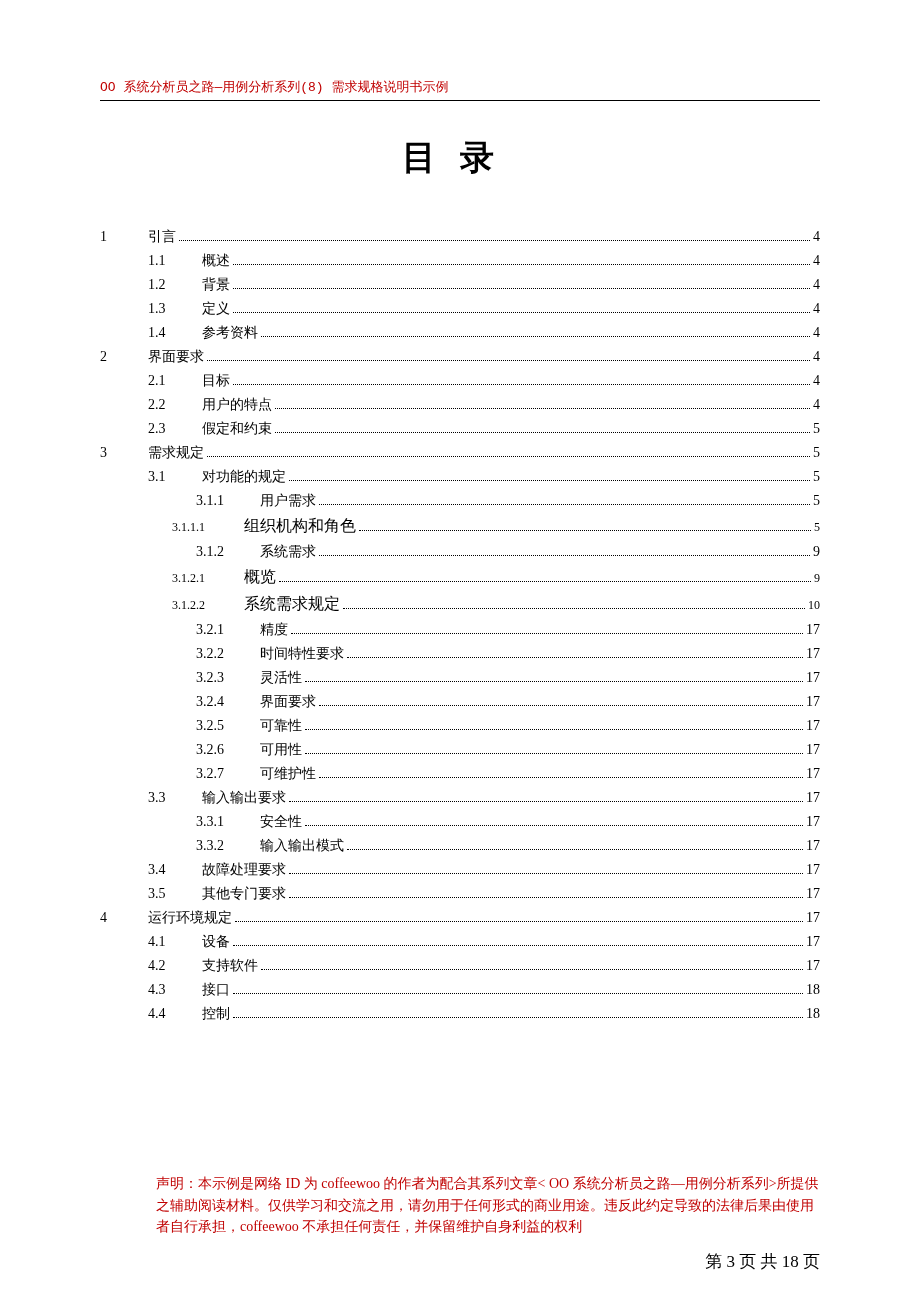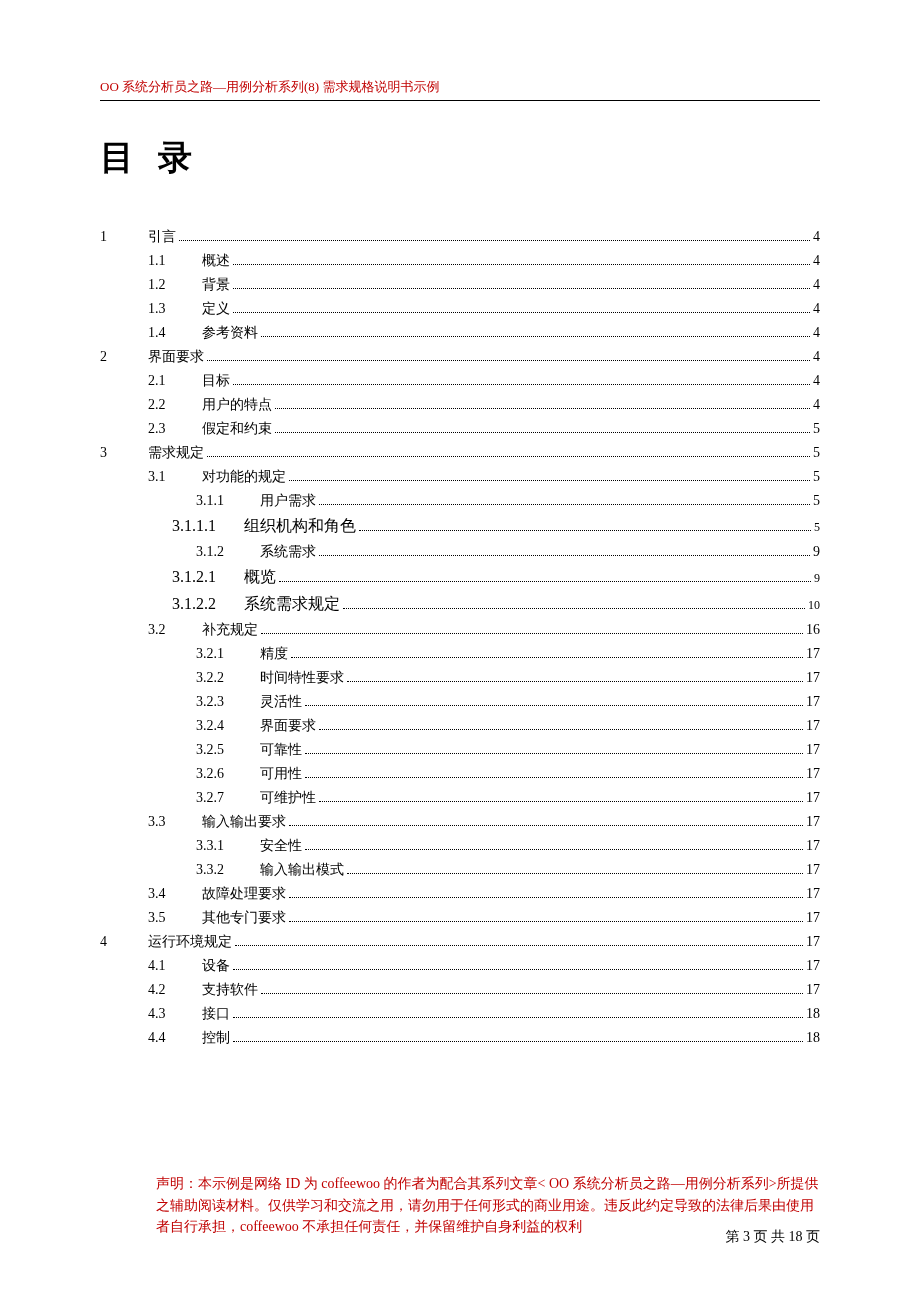--- a/index.html
+++ b/index.html
@@ -1,36 +1,36 @@
 <!DOCTYPE html>
 <html><head>
 <meta charset="utf-8">
 <style>
 html,body{margin:0;padding:0;background:#fff;font-family:"SimSun","宋体",serif;color:#000}
 .page{width:920px;height:1302px;position:relative;box-sizing:border-box;padding:78px 100px 0 100px}
-.hdr{color:#c00000;font-family:Liberation Serif, serif;font-size:13px;border-bottom:1.5px solid #000;padding-bottom:4px;margin-bottom:34px}
-.title{text-align:left;font-family:"SimHei","黑体",sans-serif;font-size:34px;font-weight:700;letter-spacing:24px;margin-bottom:44px}
+.hdr{color:#c00000;font-family:Liberation Mono, monospace;font-size:13px;border-bottom:1.5px solid #000;padding-bottom:4px;margin-bottom:34px}
+.title{text-align:center;font-family:"SimHei","黑体",sans-serif;font-size:34px;font-weight:700;letter-spacing:24px;margin-bottom:44px}
 .toc{font-size:14px}
 .row{display:flex;align-items:baseline;white-space:nowrap;margin:0;padding:3px 0}
 .l1{padding-left:0}
 .l2{padding-left:48px}
 .l3{padding-left:96px}
 .l4{padding-left:72px}
 .num{display:inline-block}
 .l1 .num{width:48px}
 .l2 .num{width:54px}
 .l3 .num{width:64px}
-.l4 .num{width:72px;font-size:16px}
+.l4 .num{width:72px;font-size:12px}
 .txt{}
 .l4 .txt{font-size:16px}
 .dots{flex:1;border-bottom:1.6px dotted #000;margin:0 3px 3px 3px;min-width:10px}
 .pg{font-size:14px}
 .l4 .pg{font-size:12px}
 .disclaimer{position:absolute;left:156px;right:100px;bottom:64px;color:#c00000;font-size:14px;line-height:1.55}
-.footer{position:absolute;right:100px;bottom:56px;font-size:14px}
+.footer{position:absolute;right:100px;bottom:29px;font-size:17px}
 </style>
 </head>
 <body>
 
 <div class="page">
   <div class="hdr">OO 系统分析员之路—用例分析系列(8)  需求规格说明书示例</div>
   <div class="title">目录</div>
   <div class="toc" id="toc">
       <div class="row l1">
         <span class="num">1</span>
@@ -121,26 +121,20 @@
         <span class="txt">概览</span>
         <span class="dots"></span>
         <span class="pg">9</span>
       </div>
       <div class="row l4">
         <span class="num">3.1.2.2</span>
         <span class="txt">系统需求规定</span>
         <span class="dots"></span>
         <span class="pg">10</span>
       </div>
-      <div class="row l2">
-        <span class="num">3.2</span>
-        <span class="txt">补充规定</span>
-        <span class="dots"></span>
-        <span class="pg">16</span>
-      </div>
       <div class="row l3">
         <span class="num">3.2.1</span>
         <span class="txt">精度</span>
         <span class="dots"></span>
         <span class="pg">17</span>
       </div>
       <div class="row l3">
         <span class="num">3.2.2</span>
         <span class="txt">时间特性要求</span>
         <span class="dots"></span>

